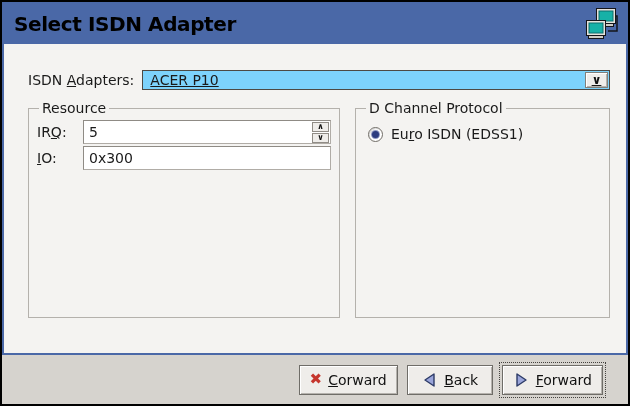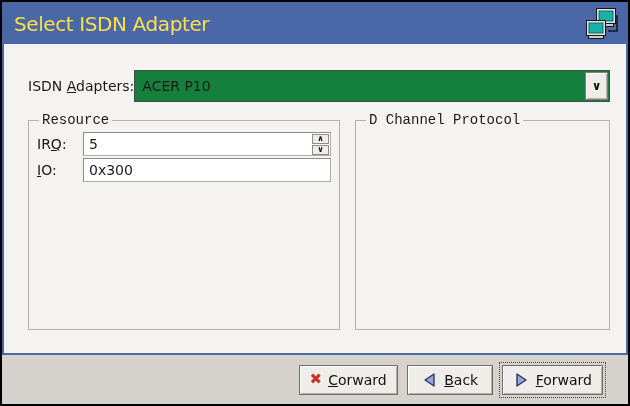--- a/index.html
+++ b/index.html
@@ -19,48 +19,48 @@
     background:#f4f3f1;
     display:flex;flex-direction:column;
   }
   .titlebar{
     height:40px;flex:none;
     background:#4a68a7;
     display:flex;align-items:center;
     padding:0 5px 0 10px;
   }
   .title{
-    color:#fde047;font-weight:normal;font-size:20px;letter-spacing:-0.4px;flex:1;
+    color:#000000;font-weight:bold;font-size:20px;letter-spacing:-0.4px;flex:1;
     white-space:nowrap;
   }
   .tb-icon{flex:none;width:38px;height:36px;display:flex;align-items:center;justify-content:center;}
   .content{flex:1;padding:26px 16px 0 24px;overflow:hidden;}
   .combo-row{display:flex;align-items:center;}
-  .c-label{font-size:14px;white-space:nowrap;}
+  .c-label{font-size:14px;margin-right:8px;white-space:nowrap;}
   .mn{text-decoration:underline;}
   .combobox{
-    flex:1;height:32px;background:#15803d;
+    flex:1;height:20px;background:#7dd3fc;
     border:1px solid #4d4a44;
-    display:flex;align-items:stretch;
+    display:flex;align-items:stretch;text-decoration:underline;
   }
   .combo-value{flex:1;font-size:14px;display:flex;align-items:center;padding:0 7px;}
   .combo-button{
     flex:none;width:23px;margin:1px;
     background:#efedea;border:1px solid #82807a;
     box-shadow:inset 1px 1px 0 #fff, inset -1px -1px 0 #b5b2ad;
     display:flex;align-items:center;justify-content:center;
     font-size:12px;font-weight:bold;color:#111;line-height:1;
     cursor:default;
   }
   .columns{display:flex;gap:15px;margin-top:10px;}
   fieldset.group{
     border:1px solid #b4b1ac;height:218px;
     padding:2px 8px 0 8px;margin:0;
   }
-  fieldset.group legend{font-size:14px;padding:0 3px;margin-left:2px;font-family:Liberation Mono, monospace;}
+  fieldset.group legend{font-size:14px;padding:0 3px;margin-left:2px;}
   .group-resource{width:312px;flex:none;}
   .group-dchannel{flex:1;}
   .field-row{display:flex;align-items:center;margin-top:2px;}
   .f-label{flex:0 0 46px;font-size:14px;white-space:nowrap;}
   .entry{
     flex:1;height:24px;position:relative;
     border:1px solid #8f8b85;border-bottom-color:#b0aca6;border-right-color:#b0aca6;
     background:#fff;font-size:14px;
     display:flex;align-items:center;padding:0 5px;
   }
@@ -167,20 +167,24 @@
                 <span>0x300</span>
               </div>
           </div>
 
 
         </fieldset>
 
         <fieldset class="group group-dchannel">
           <legend>D Channel Protocol</legend>
 
+          <div class="radio-row first">
+            <span class="radio selected"></span>
+            <span><span>Eu</span><span class="mn">r</span><span>o ISDN (EDSS1)</span></span>
+          </div>
 
         </fieldset>
 
       </div>
     </div>
   </div>
 
   <div class="buttonbar">
     <div class="btn">
       <span class="x-icon">✖</span>

